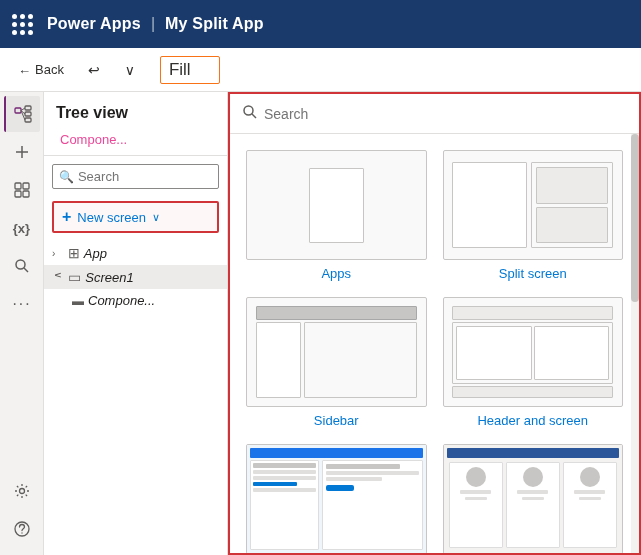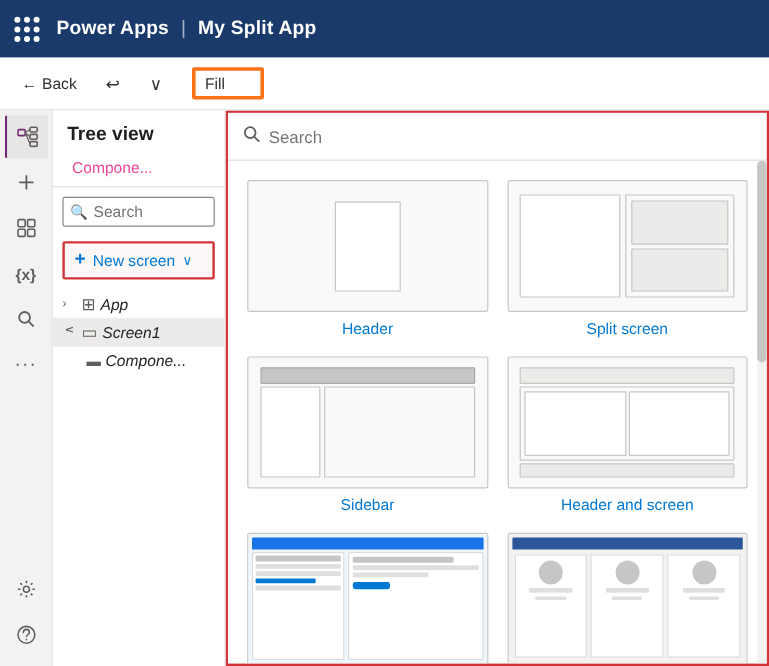--- a/index.html
+++ b/index.html
@@ -58,23 +58,23 @@
       border-radius: 2px;
     }
     .undo-btn, .redo-btn {
       width: 28px; height: 28px;
       display: flex; align-items: center; justify-content: center;
       border-radius: 2px; cursor: pointer; color: #323130;
       font-size: 14px;
     }
     .fill-box {
       margin-left: 8px;
-      border: 3px solid #f97316;
+      border: 1px solid #f97316;
       padding: 3px 8px;
-      font-size: 13px;
+      font-size: 17px;
       color: #323130;
       border-radius: 2px;
       min-width: 60px;
     }
 
     
     .main {
       display: flex;
       height: calc(555px - 48px - 44px);
     }
@@ -102,21 +102,21 @@
       margin-top: auto;
       display: flex;
       flex-direction: column;
       align-items: center;
       gap: 2px;
       padding-bottom: 8px;
     }
 
     
     .side-panel {
-      width: 144px;
+      width: 184px;
       background: #fff;
       border-right: 1px solid #e1dfdd;
       display: flex;
       flex-direction: column;
       overflow: hidden;
     }
     .tree-view-header {
       padding: 12px 12px 4px 12px;
       font-size: 16px;
       font-weight: 600;
@@ -459,21 +459,21 @@
         <input type="text" placeholder="Search" style="">
       </div>
 
       <div style="position:relative; flex:1; overflow: hidden;">
         <div class="templates-grid">
 
           <div class="template-card">
             <div class="template-preview">
               <div class="blank-preview"></div>
             </div>
-            <span class="template-label">Header</span>
+            <span class="template-label">Apps</span>
           </div>
 
           <div class="template-card">
             <div class="template-preview">
               <div class="split-preview">
                 <div class="split-left"></div>
                 <div style="flex:1; border:1px solid #c8c6c4; background:#f9f9f9; border-radius:1px; display:flex; flex-direction:column; gap:3px; padding:4px;">
                   <div style="flex:1; border:1px solid #c8c6c4; background:#edebe9; border-radius:1px;"></div>
                   <div style="flex:1; border:1px solid #c8c6c4; background:#edebe9; border-radius:1px;"></div>
                 </div>

